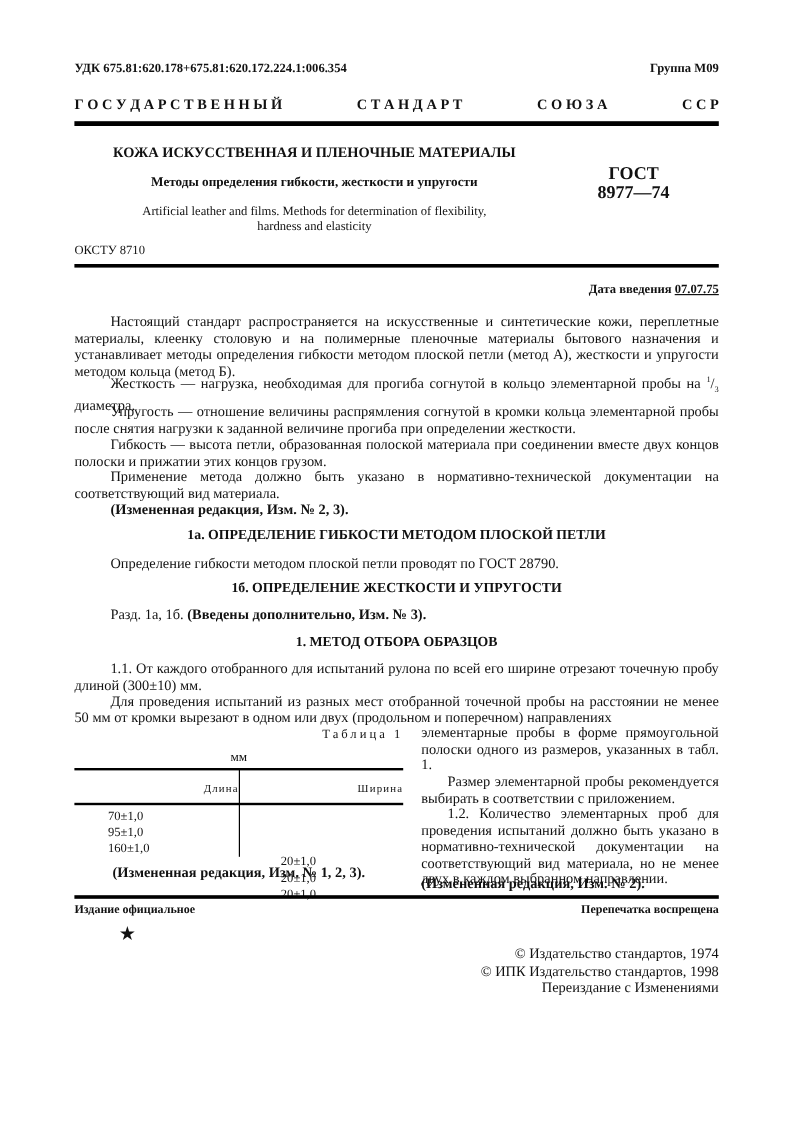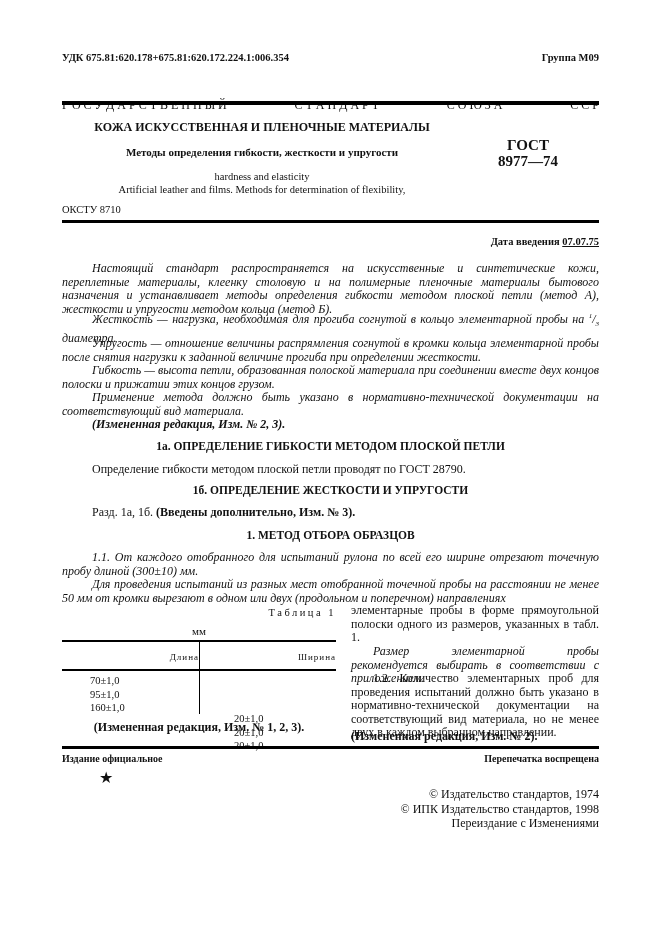--- a/index.html
+++ b/index.html
@@ -1,32 +1,32 @@
 <!DOCTYPE html>
 <html><head>
 <meta charset="utf-8">
 <style>
   html, body { margin:0; padding:0; background:#ffffff; }
   body { width:661px; height:936px; position:relative; overflow:hidden; color:#111; font-family:"Liberation Serif", serif; }
   .abs { position:absolute; }
   .b { font-weight:bold; }
   .udk { left:62px; top:52px; font-size:10.5px; font-weight:bold; }
   .group { right:62px; top:52px; font-size:10.5px; font-weight:bold; }
-  .gos { left:62px; top:98px; width:537px; font-size:12px; font-weight:normal; letter-spacing:0; display:flex; justify-content:space-between; }
+  .gos { left:62px; top:80px; width:537px; font-size:12px; font-weight:bold; letter-spacing:0; display:flex; justify-content:space-between; }
   .rule-thick { left:62px; width:537px; height:4px; background:#000; }
   .rule-mid { left:62px; width:537px; height:3px; background:#000; }
   .title1 { left:62px; top:120px; width:400px; text-align:center; font-size:12px; font-weight:bold; }
   .title2 { left:62px; top:146px; width:400px; text-align:center; font-size:11px; font-weight:bold; }
   .title3 { left:62px; top:170px; width:400px; text-align:center; font-size:10.5px; line-height:13px; }
   .gost { left:478px; top:137px; width:100px; text-align:center; font-size:15px; font-weight:bold; line-height:16px; }
   .okstu { left:62px; top:204px; font-size:10.5px; }
   .date { right:62px; top:236px; font-size:10.5px; font-weight:bold; }
   .date u { text-decoration:underline; }
   .txt { left:62px; width:537px; font-size:12px; line-height:13.6px; text-align:justify; }
-  .ind { text-indent:30px;font-style:italic; }
+  .ind { text-indent:30px; }
   .center { text-align:center; }
   .h { font-size:11.5px; font-weight:bold; text-align:center; }
   .tbl-caption { left:62px; width:274px; text-align:right; top:607px; font-size:10.5px; letter-spacing:2.5px; }
   .mm { left:62px; width:274px; text-align:center; top:625px; font-size:11px; }
   .tbl-line { left:62px; width:274px; background:#000; }
   .vline { left:199px; width:1px; background:#000; }
   .th { font-size:9px; letter-spacing:1px; text-align:right; width:137px; top:652px; }
   .td { font-size:10.5px; line-height:13.5px; }
   .rcol { left:351px; width:248px; font-size:12px; line-height:13.6px; text-align:justify; }
   .footer-l { left:62px; top:753px; font-size:10px; font-weight:bold; }
@@ -44,22 +44,22 @@
   <span>Г О С У Д А Р С Т В Е Н Н Ы Й</span>
   <span>С Т А Н Д А Р Т</span>
   <span>С О Ю З А</span>
   <span>С С Р</span>
 </div>
 <div class="abs rule-thick" style="top:101px;"></div>
 
 <div class="abs title1">КОЖА ИСКУССТВЕННАЯ И ПЛЕНОЧНЫЕ МАТЕРИАЛЫ</div>
 <div class="abs title2">Методы определения гибкости, жесткости и упругости</div>
 <div class="abs title3">
+  <div>Artificial leather and films. Methods for determination of flexibility,</div>
   <div>hardness and elasticity</div>
-  <div>Artificial leather and films. Methods for determination of flexibility,</div>
 </div>
 <div class="abs gost">
   <div>ГОСТ</div>
   <div>8977—74</div>
 </div>
 <div class="abs okstu">ОКСТУ 8710</div>
 <div class="abs rule-mid" style="top:220px;"></div>
 
 <div class="abs date">
   <span>Дата введения</span>

